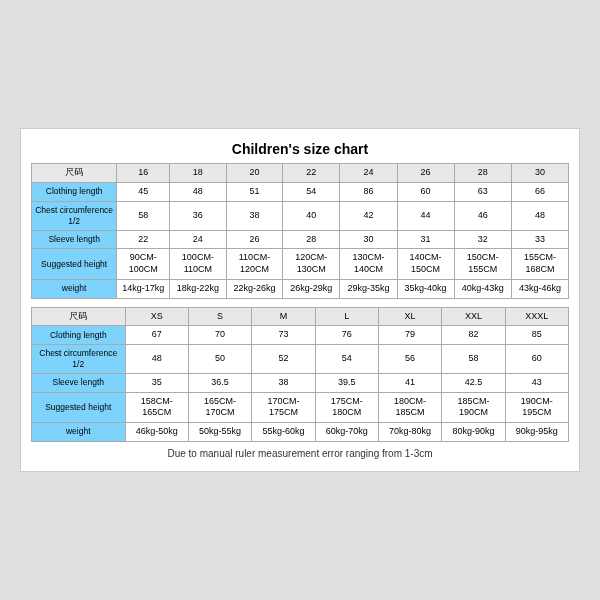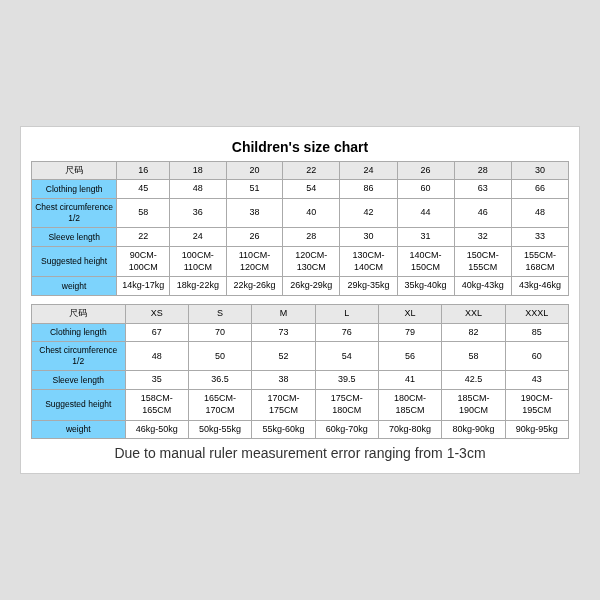--- a/index.html
+++ b/index.html
@@ -46,21 +46,21 @@
       text-align: center;
       font-weight: normal;
       font-size: 8.5px;
       background: #7dd3fc;
     }
     .section-gap {
       height: 8px;
     }
     .note {
       text-align: center;
-      font-size: 14px;
+      font-size: 10px;
       margin-top: 6px;
       color: #333;
     }
   </style>
 </head>
 <body>
 
 <div class="card">
 
   <div class="chart-title">Children's size chart</div>

